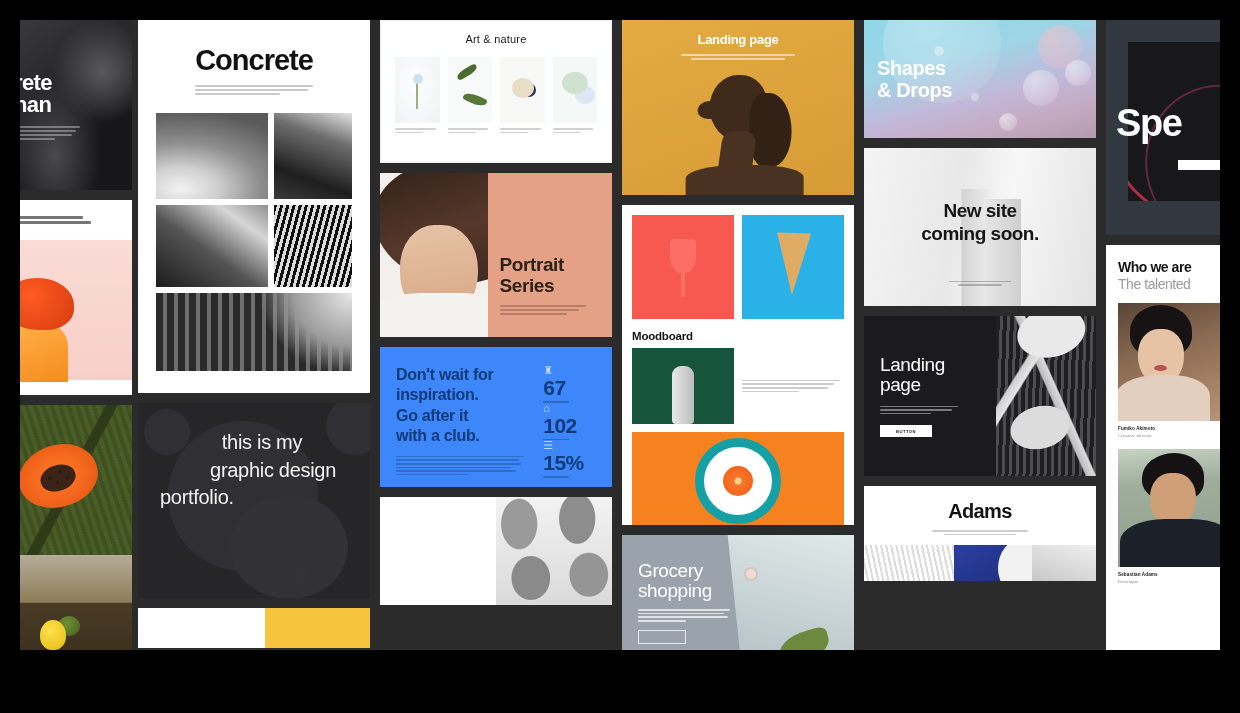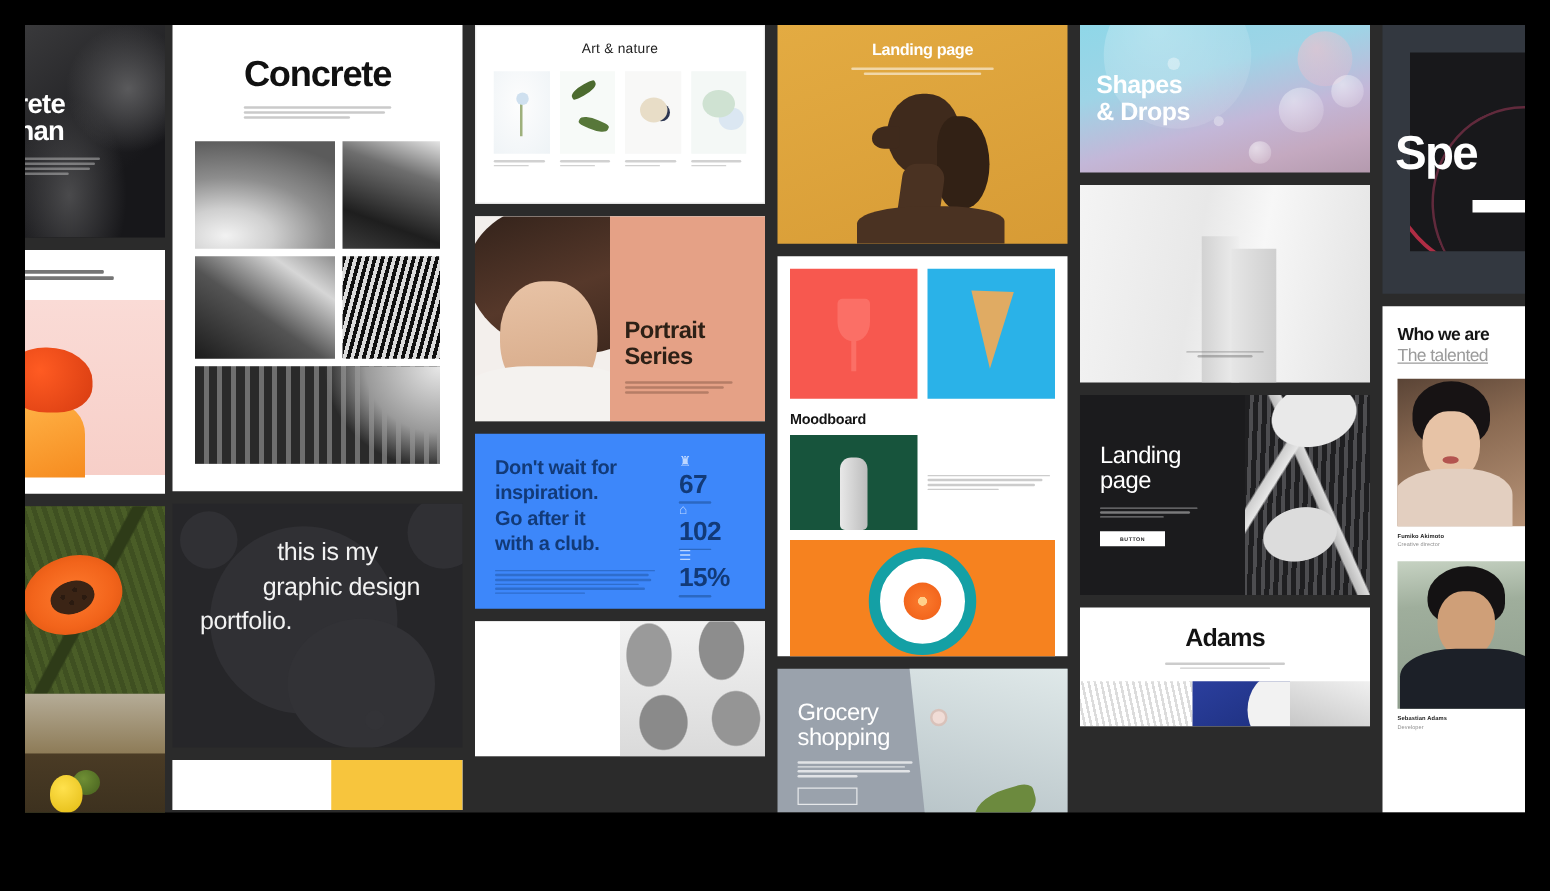--- a/index.html
+++ b/index.html
@@ -240,21 +240,21 @@
   .c6 .spe .im{position:absolute;left:22px;top:22px;right:-40px;bottom:34px;background:#18181b;overflow:hidden;}
   .c6 .spe .im:after{content:"";position:absolute;left:-20px;top:-18px;width:180px;height:190px;border-radius:50%;
     border:3px solid #c0304a;border-left-color:transparent;border-top-color:transparent;transform:rotate(18deg);opacity:.9;}
   .c6 .spe .im:before{content:"";position:absolute;left:18px;top:42px;width:150px;height:160px;border-radius:50%;
     border:2px solid #7a3048;border-right-color:transparent;border-bottom-color:transparent;transform:rotate(-24deg);opacity:.75;}
   .c6 .spe h2{position:absolute;left:10px;top:84px;margin:0;color:#fff;font-size:38px;font-weight:700;letter-spacing:-1.4px;line-height:1;}
   .c6 .spe .btn{position:absolute;left:72px;top:140px;width:46px;height:10px;background:#fff;}
 
   .c6 .who{height:405px;background:#fff;padding:14px 12px;box-sizing:border-box;}
   .c6 .who h3{margin:0;font-size:14px;font-weight:700;color:#141414;letter-spacing:-.45px;white-space:nowrap;}
-  .c6 .who .h2{margin:1px 0 0;font-size:14px;font-weight:400;color:#9b9b9b;letter-spacing:-.45px;white-space:nowrap;text-decoration:underline;}
+  .c6 .who .h2{margin:1px 0 0;font-size:14px;font-weight:400;color:#9b9b9b;letter-spacing:-.45px;white-space:nowrap;}
   .c6 .who .person{margin-top:11px;}
   .c6 .who .pimg{height:118px;position:relative;overflow:hidden;}
   .p1{background:linear-gradient(160deg,#5a4436 0%,#8a6a52 40%,#b89478 100%);}
   .p1 .hair{position:absolute;left:12px;top:2px;width:62px;height:52px;border-radius:50% 50% 40% 40%;background:#171314;}
   .p1 .face{position:absolute;left:20px;top:26px;width:46px;height:56px;border-radius:44% 44% 50% 50%;background:#e7c3a6;}
   .p1 .lip{position:absolute;left:36px;top:62px;width:13px;height:6px;border-radius:50%;background:#b3544f;}
   .p1 .body{position:absolute;left:-4px;bottom:-6px;width:96px;height:52px;border-radius:46% 40% 0 0;background:#e3cfc0;}
   .p2{background:linear-gradient(175deg,#c6d2c2 0%,#9fae9c 30%,#8d9c8c 100%);}
   .p2 .hair{position:absolute;left:24px;top:4px;width:62px;height:48px;border-radius:52% 48% 38% 42%;background:#141213;}
   .p2 .face{position:absolute;left:32px;top:24px;width:46px;height:54px;border-radius:44% 44% 50% 50%;background:#cf9f78;}
@@ -491,20 +491,21 @@
       <div class="bub" style="right:2%;top:34%;width:26px;height:26px;background:radial-gradient(circle at 34% 30%,rgba(255,255,255,.5),rgba(255,255,255,.1));"></div>
       <div class="bub" style="left:58%;bottom:6%;width:18px;height:18px;background:radial-gradient(circle at 34% 30%,rgba(255,255,255,.55),rgba(255,255,255,.1));"></div>
       <div class="bub" style="left:30%;top:22%;width:10px;height:10px;background:rgba(255,255,255,.38);"></div>
       <div class="bub" style="left:46%;top:62%;width:8px;height:8px;background:rgba(255,255,255,.34);"></div>
       <h3><span>Shapes</span><br><span>&amp; Drops</span></h3>
     </div>
 
     <div class="card newsite">
       <div class="col1"></div>
       <div class="col2"></div>
+      <h3><span>New site</span><br><span>coming soon.</span></h3>
       <div class="sub lines">
         <div class="ln" style="width:100%"></div>
             <div class="ln" style="width:72%;margin:0 auto;"></div>
       </div>
     </div>
 
     <div class="card ldark">
       <div class="l">
         <h3>Landing</h3>
         <h3>page</h3>

